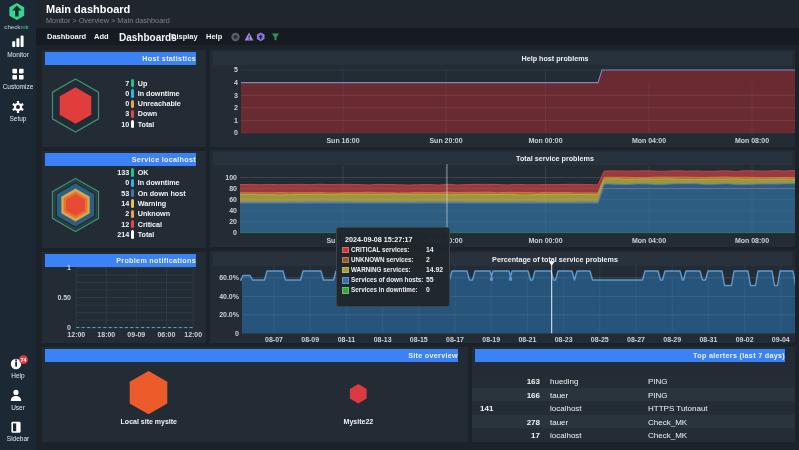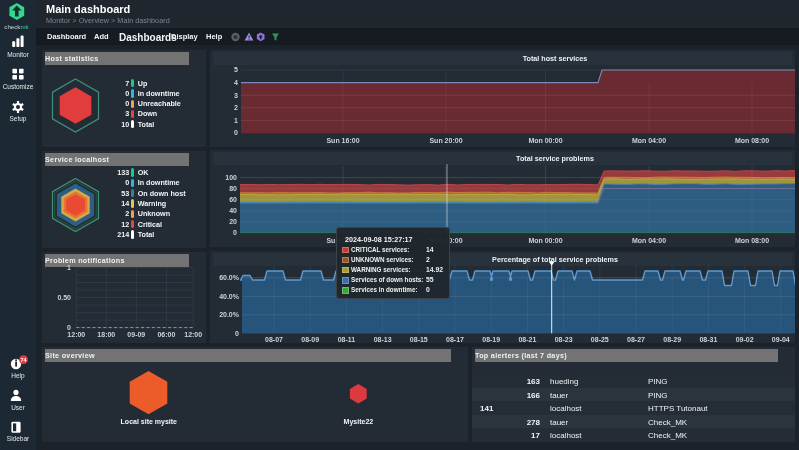--- a/index.html
+++ b/index.html
@@ -1,20 +1,20 @@
 <!DOCTYPE html>
 <html><head><meta charset="utf-8"><style>
 *{margin:0;padding:0;box-sizing:border-box}
 html,body{width:799px;height:450px;overflow:hidden;background:#1b222a;
 font-family:"Liberation Sans",sans-serif;}
 #app{position:relative;width:799px;height:450px;background:#1b222a}
 .abs{position:absolute}
 .panel{position:absolute;background:#232c35}
-.ptitle{position:absolute;left:3px;right:17px;top:2px;height:13px;background:#737373;
-color:#eef1f4;font-size:7.2px;font-weight:bold;text-align:left;line-height:13px;letter-spacing:.3px}
+.ptitle{position:absolute;left:3px;right:10px;top:2px;height:13px;background:#3b82f6;
+color:#eef1f4;font-size:7.2px;font-weight:bold;text-align:right;line-height:13px;letter-spacing:.3px}
 .ctitle{position:absolute;top:2px;left:3px;right:3px;height:13px;background:#28323c;color:#eef1f4;
 font-size:7.2px;font-weight:bold;line-height:13px}
 .ctitle span{position:absolute;left:342px;transform:translateX(-50%);white-space:nowrap}
 svg{position:absolute;left:0;top:0}
 </style></head><body>
 <div id="app">
 <div class="abs" style="left:36px;top:0;width:763px;height:28px;background:#20262e"></div>
 <div class="abs" style="left:36px;top:28px;width:763px;height:17px;background:#161b21"></div>
 <div class="abs" style="left:46px;top:3px;color:#ffffff;font-size:11px;font-weight:bold">Main dashboard</div>
 <div class="abs" style="left:46px;top:16px;color:#7b848d;font-size:7.3px">Monitor &gt; Overview &gt; Main dashboard</div>
@@ -159,21 +159,21 @@
       <text x="29" y="48.0" font-size="7" font-weight="bold" fill="#ccd2d8" text-anchor="end">0.50</text>
       <text x="29" y="78.0" font-size="7" font-weight="bold" fill="#ccd2d8" text-anchor="end">0</text>
       <text x="34.3" y="85" font-size="7" font-weight="bold" fill="#ccd2d8" text-anchor="middle">12:00</text>
       <text x="64.3" y="85" font-size="7" font-weight="bold" fill="#ccd2d8" text-anchor="middle">18:00</text>
       <text x="94.3" y="85" font-size="7" font-weight="bold" fill="#ccd2d8" text-anchor="middle">09-09</text>
       <text x="124.4" y="85" font-size="7" font-weight="bold" fill="#ccd2d8" text-anchor="middle">06:00</text>
       <text x="151.2" y="85" font-size="7" font-weight="bold" fill="#ccd2d8" text-anchor="middle">12:00</text>
     </svg>
 <div class="panel" style="left:210px;top:50px;width:585px;height:97px">
       <div class="ctitle">
-        <span>Total host services</span>
+        <span>Help host problems</span>
       </div>
     </div>
 <svg class="abs" style="left:210px;top:50px" width="585" height="97" viewBox="0 0 585 97">
       <line x1="31" y1="83.0" x2="585" y2="83.0" stroke="#323c46" stroke-width="0.8"></line>
       <line x1="31" y1="70.4" x2="585" y2="70.4" stroke="#323c46" stroke-width="0.8"></line>
       <line x1="31" y1="57.8" x2="585" y2="57.8" stroke="#323c46" stroke-width="0.8"></line>
       <line x1="31" y1="45.2" x2="585" y2="45.2" stroke="#323c46" stroke-width="0.8"></line>
       <line x1="31" y1="32.6" x2="585" y2="32.6" stroke="#323c46" stroke-width="0.8"></line>
       <line x1="31" y1="20.0" x2="585" y2="20.0" stroke="#323c46" stroke-width="0.8"></line>
       <line x1="133" y1="20.0" x2="133" y2="83.0" stroke="#323c46" stroke-width="0.8"></line>
@@ -353,21 +353,21 @@
         <span style="position:absolute;left:8px;top:3px;width:60px;text-align:right;color:#f2f5f7;font-weight:bold">278</span>
         <span style="position:absolute;left:78px;top:3px;color:#eef1f3">tauer</span>
         <span style="position:absolute;left:176px;top:3px;color:#eef1f3">Check_MK</span>
       </div>
       <div style="position:absolute;left:0;top:67.4px;width:323px;height:13.6px;background:#242d35">
         <span style="position:absolute;left:8px;top:3px;width:60px;text-align:right;color:#f2f5f7;font-weight:bold">17</span>
         <span style="position:absolute;left:78px;top:3px;color:#eef1f3">localhost</span>
         <span style="position:absolute;left:176px;top:3px;color:#eef1f3">Check_MK</span>
       </div>
     </div>
-<div class="abs" style="left:336px;top:227px;width:114px;height:72px;background:#1f262cf5;border:1px solid #3a434b;border-radius:3px;z-index:50">
+<div class="abs" style="left:336px;top:227px;width:114px;height:80px;background:#1f262cf5;border:1px solid #3a434b;border-radius:3px;z-index:50">
       <div style="position:absolute;left:8px;top:6.5px;color:#f4f6f8;font-size:7.2px;font-weight:bold">2024-09-08 15:27:17</div>
       <div style="position:absolute;left:5px;top:18.5px;width:6.5px;height:6.5px;background:#c33d35;border:0.5px solid #ffffff40"></div>
       <div style="position:absolute;left:14px;top:17.5px;color:#eef1f3;font-size:6.3px;font-weight:bold;white-space:nowrap">CRITICAL services:</div>
       <div style="position:absolute;left:89px;top:17.5px;color:#eef1f3;font-size:6.8px;font-weight:bold">14</div>
       <div style="position:absolute;left:5px;top:28.7px;width:6.5px;height:6.5px;background:#96562a;border:0.5px solid #ffffff40"></div>
       <div style="position:absolute;left:14px;top:27.7px;color:#eef1f3;font-size:6.3px;font-weight:bold;white-space:nowrap">UNKNOWN services:</div>
       <div style="position:absolute;left:89px;top:27.7px;color:#eef1f3;font-size:6.8px;font-weight:bold">2</div>
       <div style="position:absolute;left:5px;top:38.9px;width:6.5px;height:6.5px;background:#a59b35;border:0.5px solid #ffffff40"></div>
       <div style="position:absolute;left:14px;top:37.9px;color:#eef1f3;font-size:6.3px;font-weight:bold;white-space:nowrap">WARNING services:</div>
       <div style="position:absolute;left:89px;top:37.9px;color:#eef1f3;font-size:6.8px;font-weight:bold">14.92</div>

